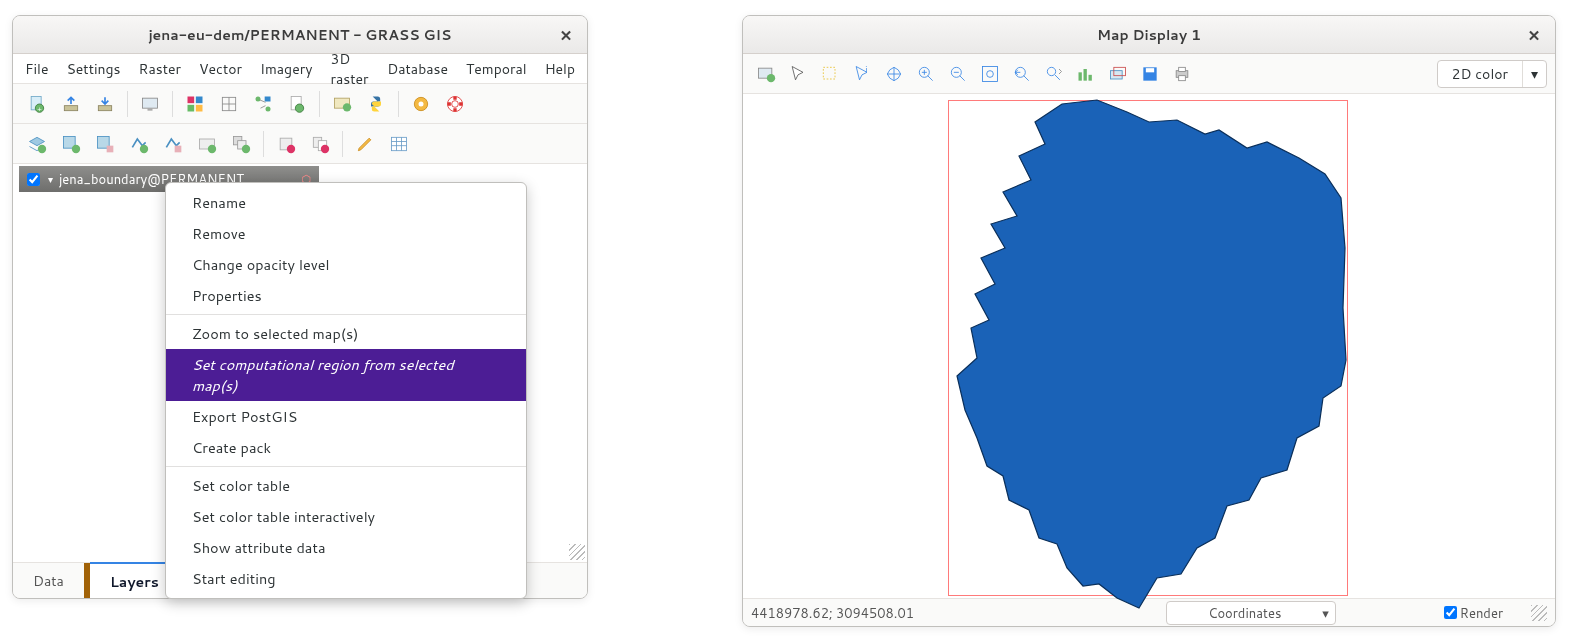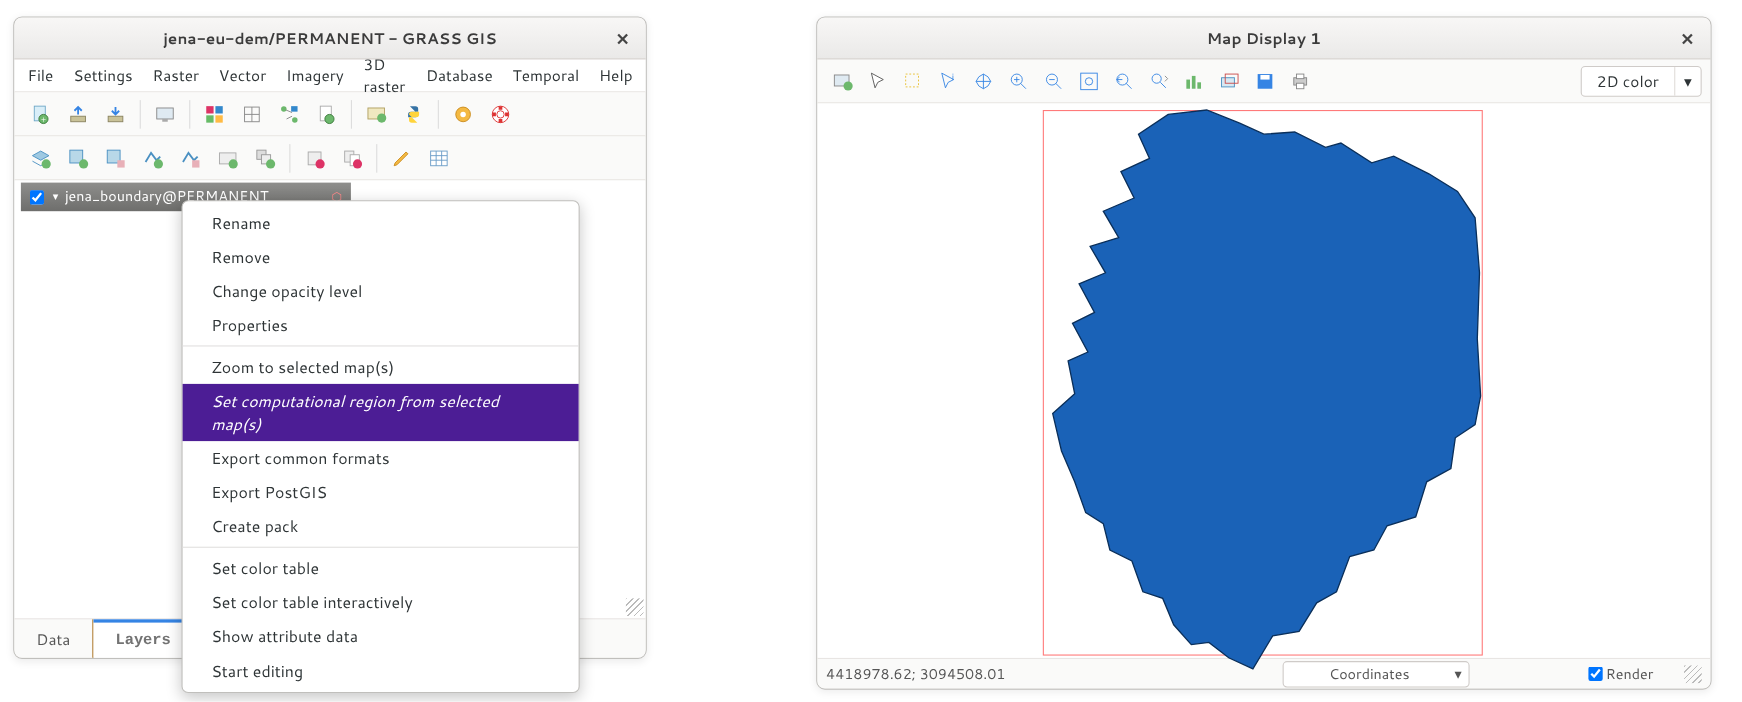--- a/index.html
+++ b/index.html
@@ -132,28 +132,27 @@
     height: 36px;
     background: #fafaf9;
     border-top: 1px solid #e6e3e0;
     display: flex;
     align-items: center;
   }
   .bottom-tabs .tab {
     padding: 8px 20px;
     color: #555;
     cursor: pointer;
-    border-right: 1px solid #a16207;
+    border-right: 6px solid #a16207;
   }
   .bottom-tabs .tab.active {
-    color: #737373;
+    color: #0f172a;
     font-weight: 600;
     border-top: 3px solid #3584e4;
     background: #fff;
-    font-family: Liberation Mono, monospace;
   }
   .grip {
     position: absolute;
     right: 2px;
     bottom: 2px;
     width: 16px;
     height: 16px;
     background: repeating-linear-gradient(135deg,#bbb 0,#bbb 1px,transparent 1px,transparent 4px);
   }
 
@@ -431,21 +430,20 @@
 </div>
 
 <div class="ctx-menu">
   <div class="item">Rename</div>
   <div class="item">Remove</div>
   <div class="item">Change opacity level</div>
   <div class="item">Properties</div>
   <div class="divider"></div>
   <div class="item">Zoom to selected map(s)</div>
   <div class="item highlight">Set computational region from selected map(s)</div>
-  <div class="item">Export common formats</div>
   <div class="item">Export PostGIS</div>
   <div class="item">Create pack</div>
   <div class="divider"></div>
   <div class="item">Set color table</div>
   <div class="item">Set color table interactively</div>
   <div class="item">Show attribute data</div>
   <div class="item">Start editing</div>
 
 </div>
 

